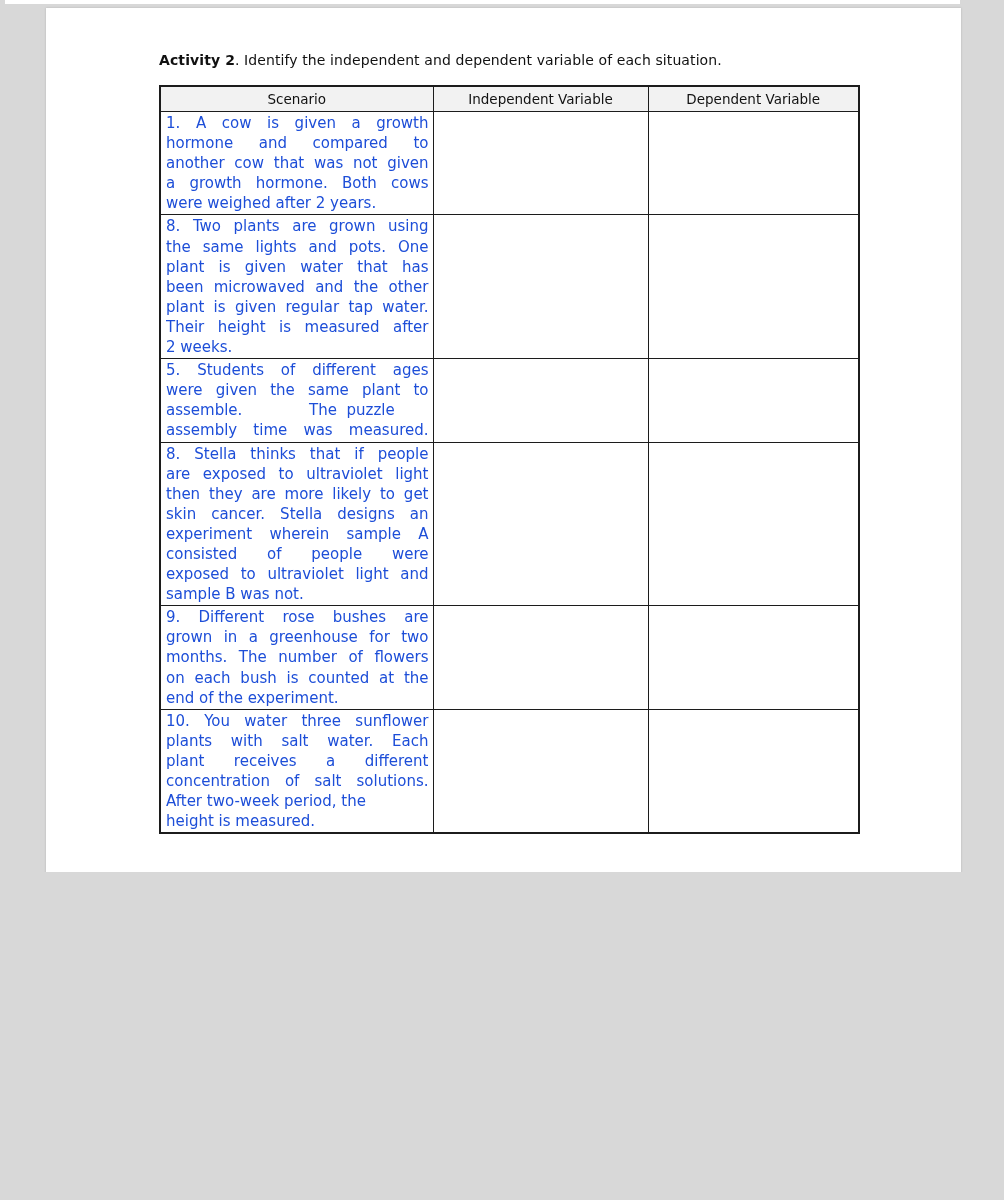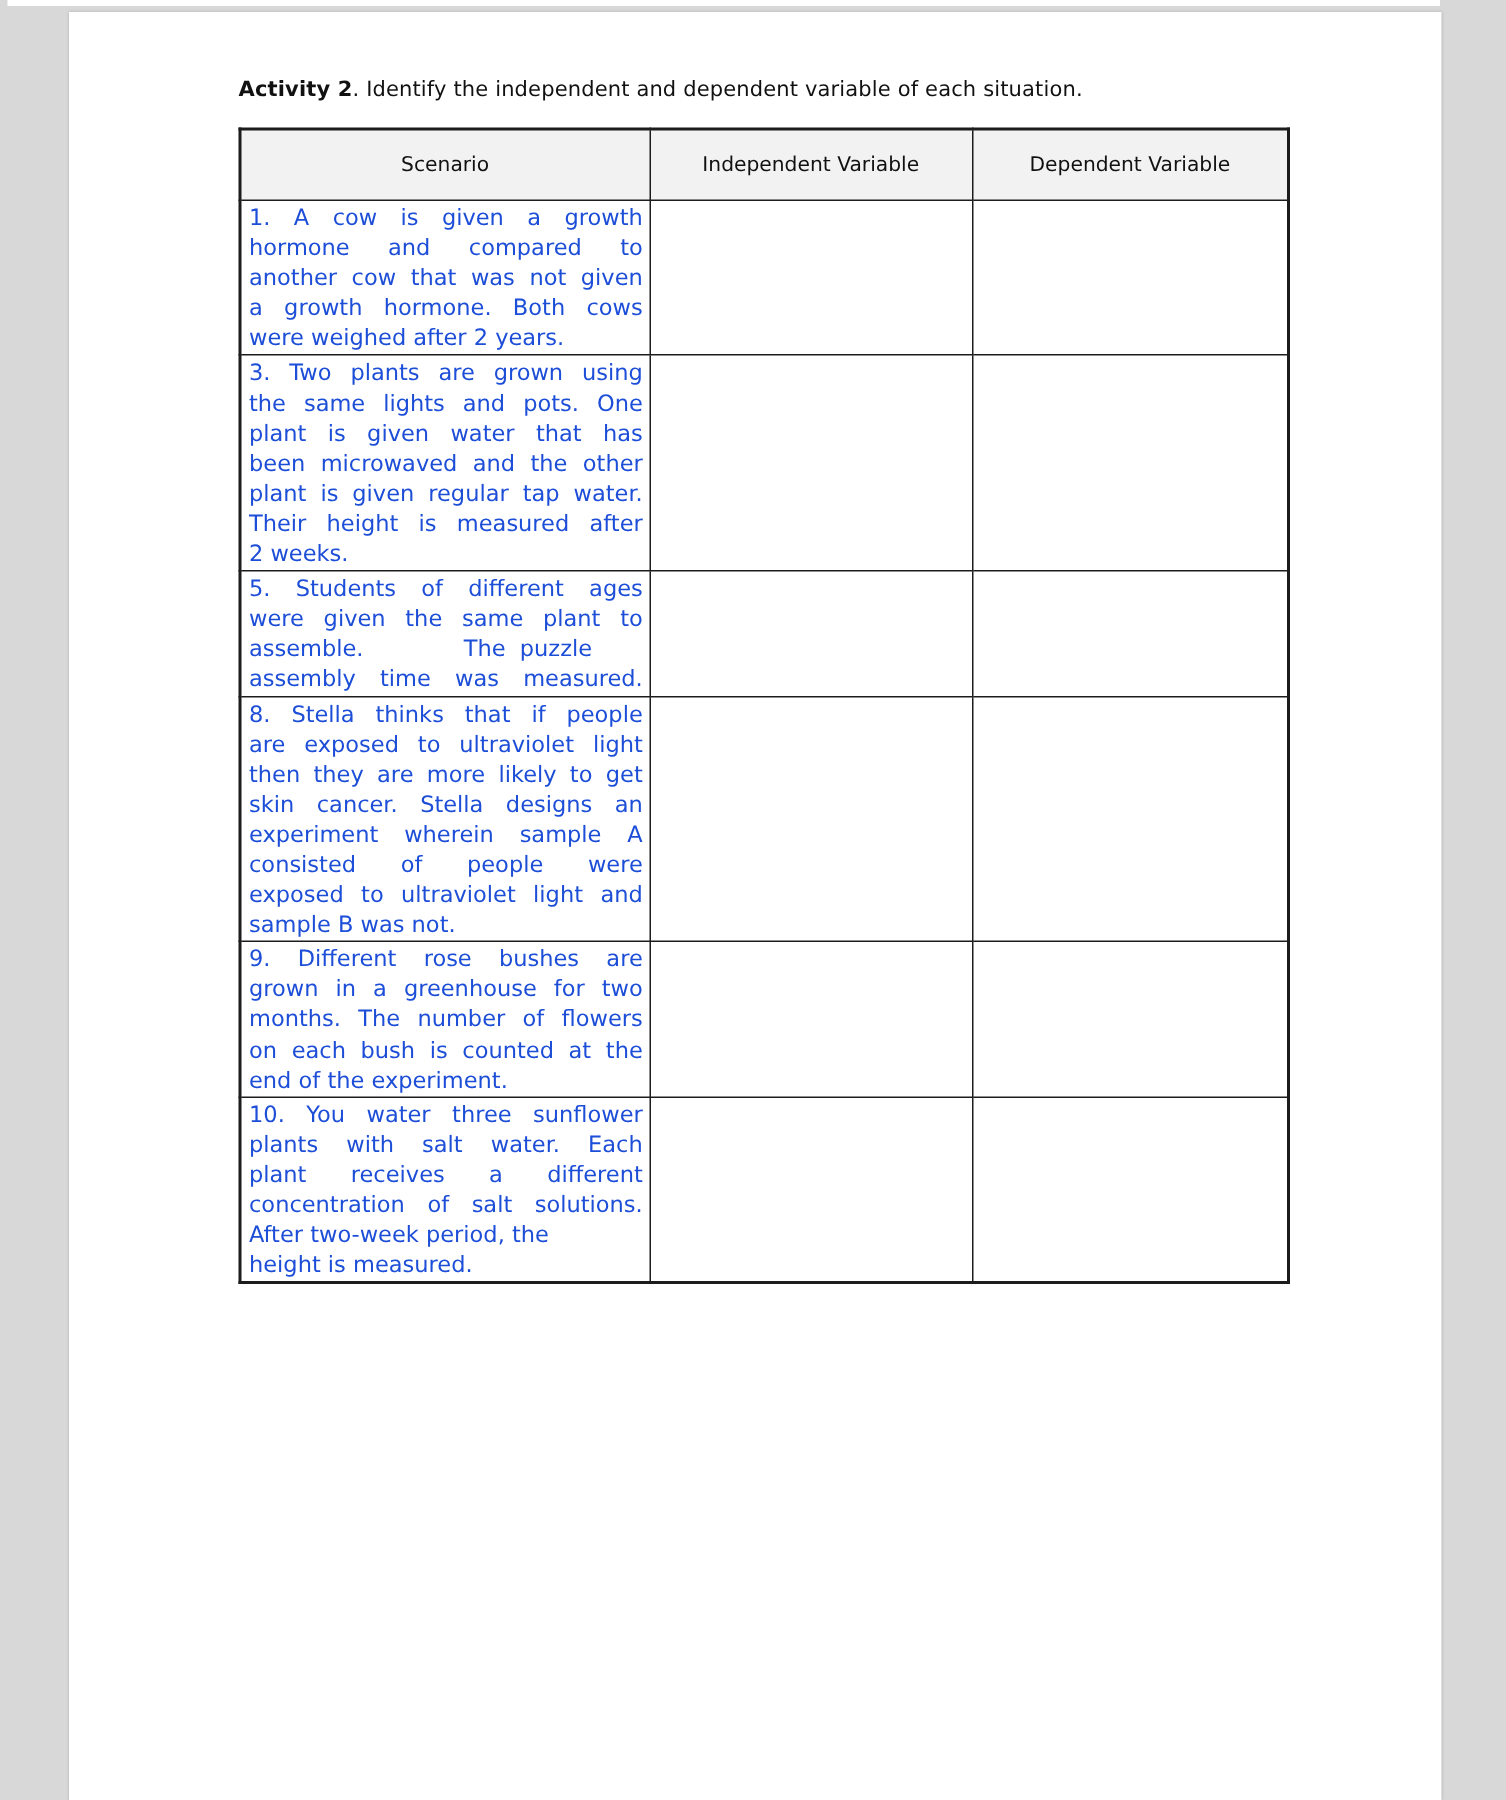--- a/index.html
+++ b/index.html
@@ -3,21 +3,21 @@
 <meta charset="utf-8">
 <style>
   * { box-sizing: border-box; margin: 0; padding: 0; }
   html, body {
     width: 1004px; height: 1200px;
     font-family: "DejaVu Sans", sans-serif;
     background: #d8d8d8;
   }
   .canvas {
     position: relative;
-    width: 1004px; height: 1200px;
+    width: 1004px; height: 872px;
     background: #d8d8d8;
     overflow: hidden;
   }
   
   .prev-page-sliver {
     position: absolute;
     left: 5px; top: 0;
     width: 955px; height: 4px;
     background: #ffffff;
   }
@@ -48,21 +48,21 @@
   table.vars th, table.vars td {
     border: 1px solid #1c1c1c;
   }
   table.vars th {
     background: #f2f2f2;
     font-weight: normal;
     font-size: 13.5px;
     color: #111111;
     text-align: center;
     height: 21px;
-    padding: 15px 2px;
+    padding: 4px 2px;
   }
   table.vars td {
     vertical-align: top;
     background: #ffffff;
     padding: 1px 4px 1px 5px;
   }
   .ln {
     font-size: 15px;
     line-height: 20.1px;
     color: #1d4ed8;
@@ -98,21 +98,21 @@
               <div class="ln fill">hormone and compared to</div>
               <div class="ln fill">another cow that was not given</div>
               <div class="ln fill">a growth hormone. Both cows</div>
               <div class="ln">were weighed after 2 years.</div>
             </td>
             <td></td>
             <td></td>
           </tr>
           <tr>
             <td>
-              <div class="ln fill">3. Two plants are grown using</div>
+              <div class="ln fill">8. Two plants are grown using</div>
               <div class="ln fill">the same lights and pots. One</div>
               <div class="ln fill">plant is given water that has</div>
               <div class="ln fill">been microwaved and the other</div>
               <div class="ln fill">plant is given regular tap water.</div>
               <div class="ln fill">Their height is measured after</div>
               <div class="ln">2 weeks.</div>
             </td>
             <td></td>
             <td></td>
           </tr>

